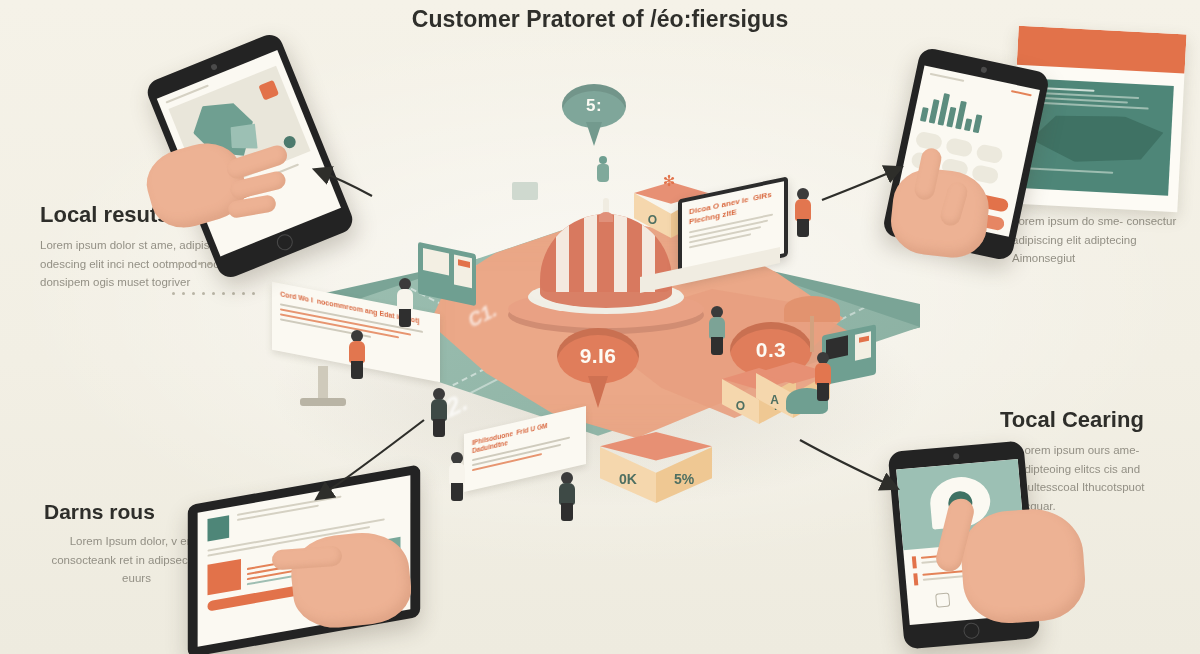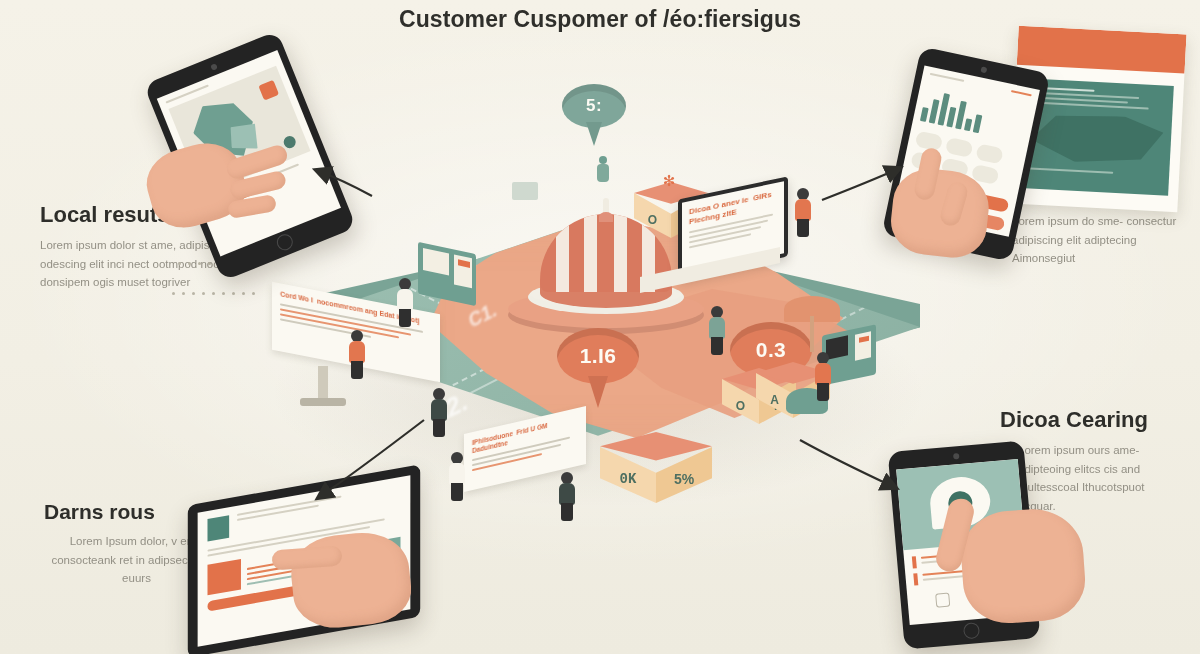--- a/index.html
+++ b/index.html
@@ -368,39 +368,39 @@
     transform: rotate(-26deg) skewX(-12deg);
   }
   .ground-text.dark { color: rgba(90,130,115,0.55); }
 </style>
 </head>
 <body>
 
 <div class="canvas">
   <div class="paper-tone"></div>
 
-  <div class="main-title">Customer Cuspomer of /éo:fiersigus</div>
+  <div class="main-title">Customer Pratoret of /éo:fiersigus</div>
 
 
   <div class="label-block" style="left:40px; top:203px;">
     <p class="label-head">Local resuts</p>
     <p class="label-body blur-soft">Lorem ipsum dolor st ame, adipiscing elit, odescing elit inci nect ootmpod nocumod donsipem ogis muset togriver</p>
   </div>
 
   <div class="label-block" style="left:44px; top:500px;">
     <p class="label-head sm">Darns rous</p>
     <p class="label-body blur-soft center" style="max-width:185px;">Lorem Ipsum dolor, v ene- consocteank ret in adipsecing, Ist euurs</p>
   </div>
 
   <div class="label-block" style="left:1012px; top:212px;">
     <p class="label-body blur-soft" style="max-width:175px;">Lorem ipsum do sme- consectur adipiscing elit adiptecing Aimonsegiut</p>
   </div>
 
   <div class="label-block" style="left:1000px; top:408px;">
-    <p class="label-head">Dicoa Cearing</p>
+    <p class="label-head">Tocal Cearing</p>
     <p class="label-body blur-soft" style="max-width:180px; padding-left:18px;">Lorem ipsum ours ame- adipteoing elitcs cis and multesscoal Ithucotspuot acguar.</p>
   </div>
 
   <div class="dots" style="left:178px; top:262px;">
     <i></i>
       <i></i>
       <i></i>
       <i></i>
       <i></i>
       <i></i>
@@ -474,21 +474,21 @@
   <div class="pin teal small" style="left:562px; top:84px;">
     <div class="bubble">
         <span class="txt">5:</span>
       </div>
     <div class="tail"></div>
   </div>
 
 
   <div class="pin" style="left:557px; top:328px;">
     <div class="bubble">
-        <span class="txt">1.I6</span>
+        <span class="txt">9.I6</span>
       </div>
     <div class="tail"></div>
   </div>
 
   <div class="pin" style="left:730px; top:322px;">
     <div class="bubble">
         <span class="txt">0.3</span>
       </div>
     <div class="tail"></div>
   </div>
@@ -519,21 +519,21 @@
         <span class="lbl">A</span>
       </div>
     <div class="face-r">
         <span class="lbl">2</span>
       </div>
   </div>
 
   <div class="crate" style="left:600px; top:432px; width:112px; height:80px;">
     <div class="face-t" style="width:112px; height:34px;"></div>
     <div class="face-l" style="width:56px; height:56px; top:15px;">
-        <span class="lbl" style="font-size:14px;font-family:Liberation Mono, monospace;">0K</span>
+        <span class="lbl" style="font-size:14px;">0K</span>
       </div>
     <div class="face-r" style="width:56px; height:56px; top:15px; left:56px;">
         <span class="lbl" style="font-size:14px;">5%</span>
       </div>
   </div>
 
   <div class="board" style="left:272px; top:298px; width:168px; height:68px; transform:skewY(11deg);">
     <div class="b-head">Cord Wo I&nbsp; nocommreom ang Edat ichdotj</div>
     <div class="b-line" style="width:94%"></div>
     <div class="b-line o" style="width:86%"></div>

